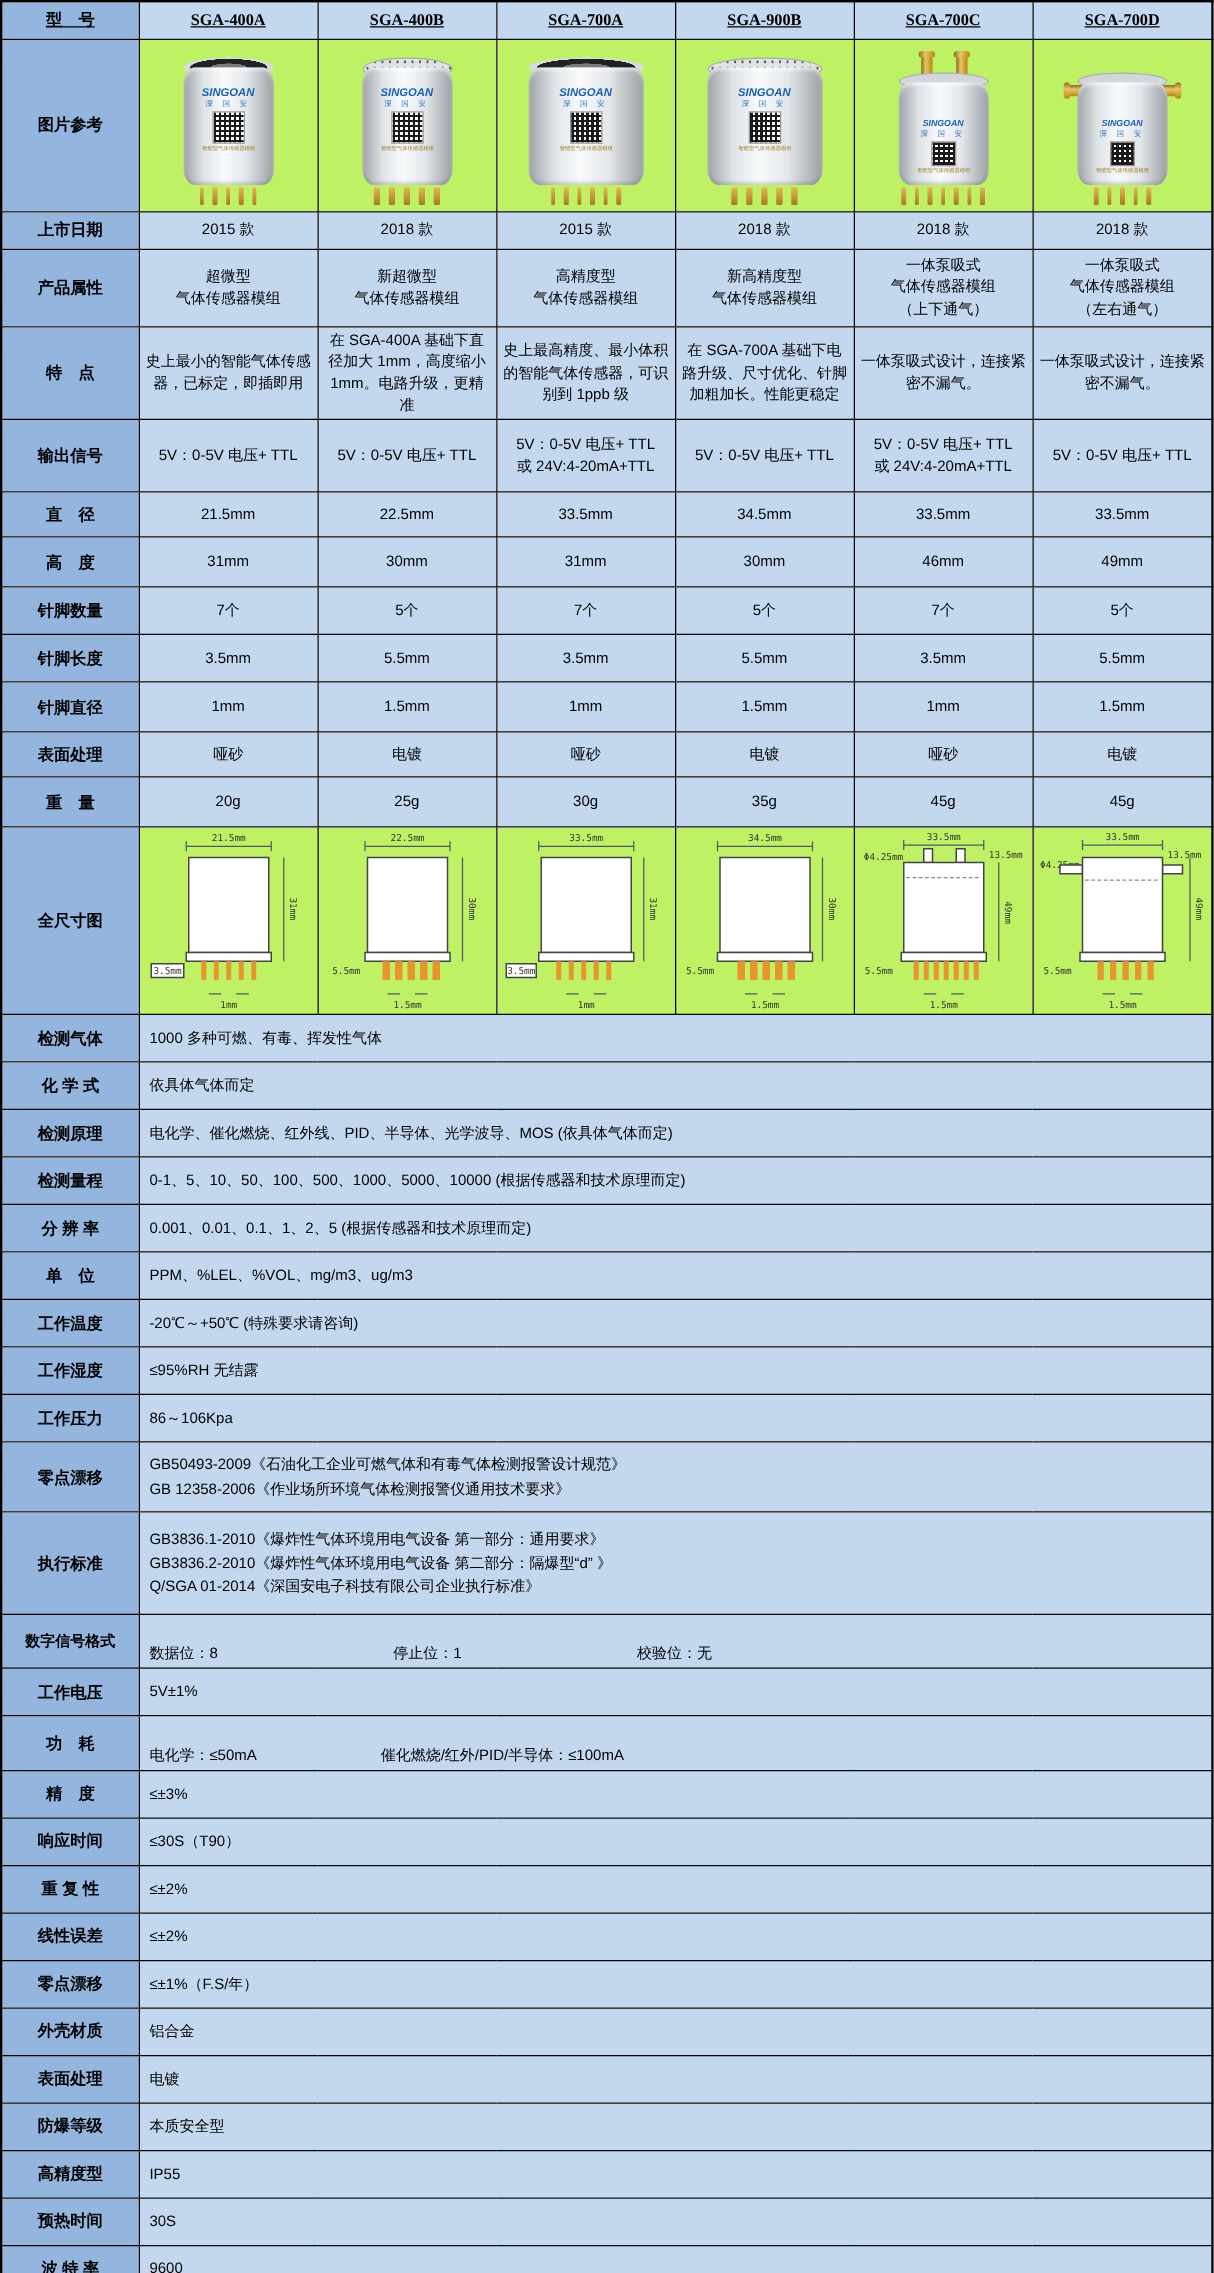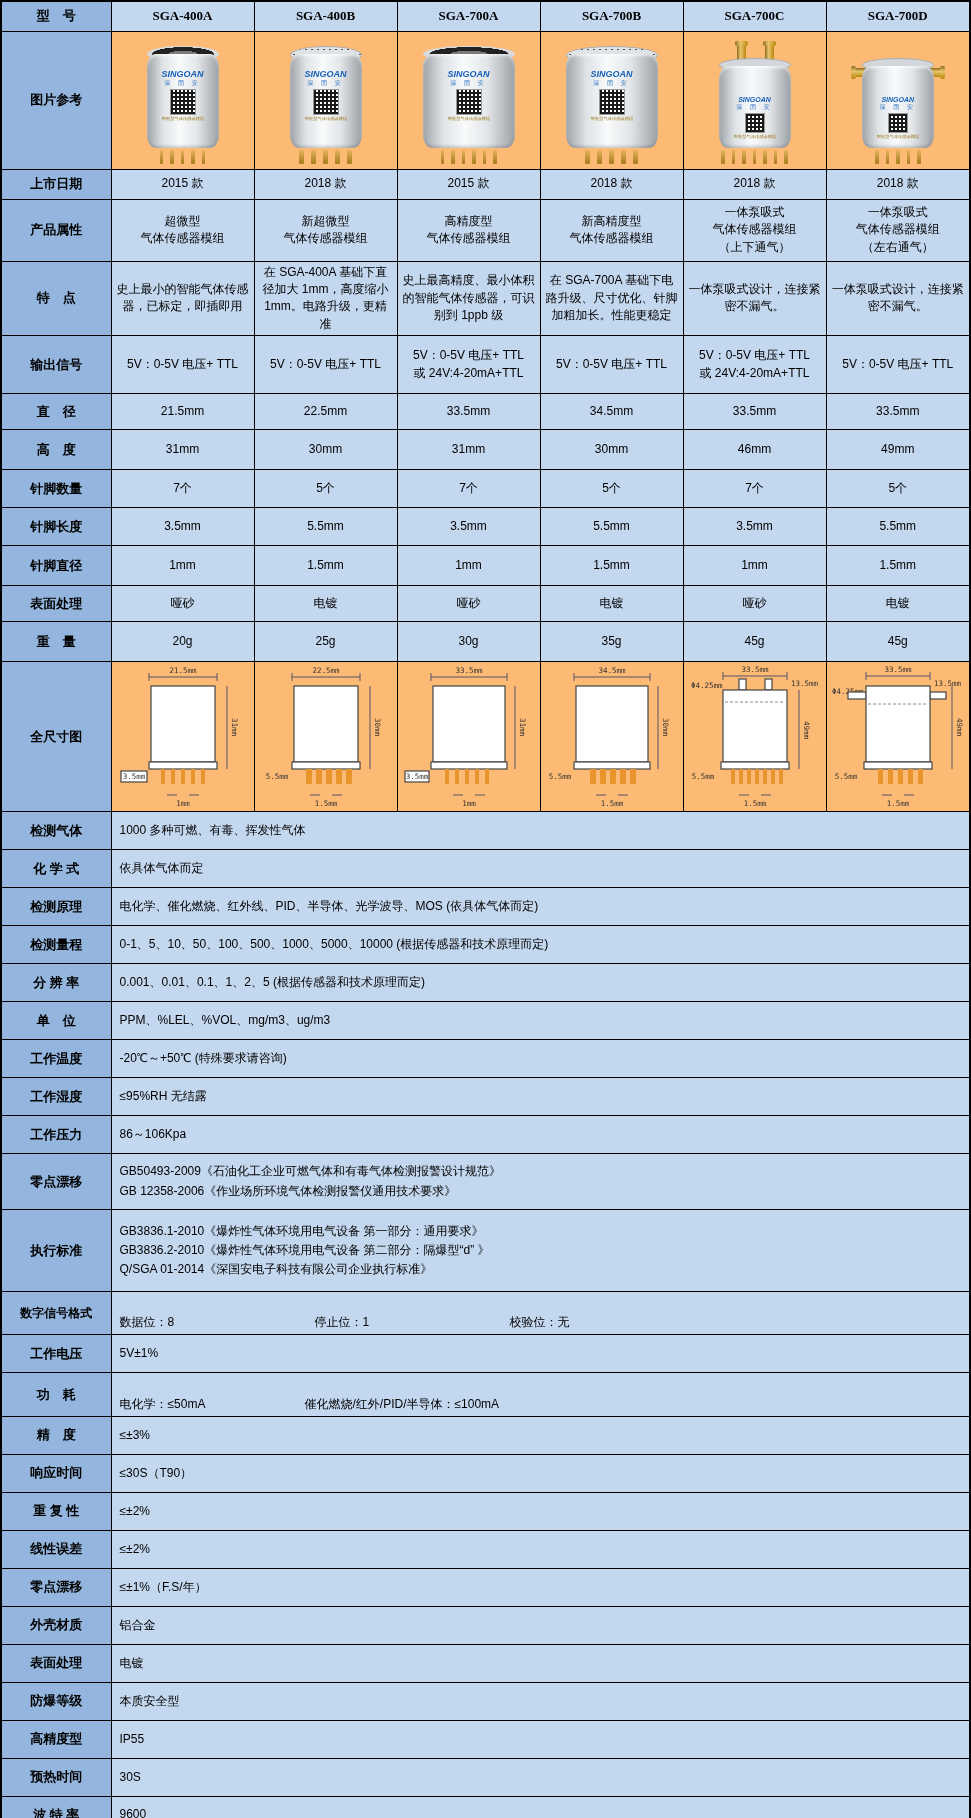--- a/index.html
+++ b/index.html
@@ -3,23 +3,23 @@
 <meta charset="utf-8">
 <style>
   html,body{margin:0;padding:0;background:#fff;font-family:"Liberation Sans",sans-serif;color:#000;}
   .wrap{width:971px;}
   table.spec{border-collapse:collapse;width:971px;table-layout:fixed;border:2px solid #000;}
   td{border:1px solid #000;overflow:hidden;vertical-align:middle;}
   .lbl{background:#94b6de;font-weight:bold;text-align:center;font-size:13px;letter-spacing:0;padding:0 2px;}
   .lbl.small{font-size:12px;}
   .mdl{background:#c3d7ee;text-align:center;font-weight:bold;font-size:13px;font-family:"Liberation Serif",serif;}
   .val{background:#c3d7ee;text-align:center;font-size:12px;white-space:pre-line;padding:2px 5px;line-height:1.45;}
-  .ph,.dr{background:#fdba74;text-align:center;padding:0;}
+  .ph,.dr{background:#bef264;text-align:center;padding:0;}
   .full{background:#c3d7ee;text-align:left;font-size:12px;padding:2px 8px;white-space:pre-line;line-height:1.6;}
-  tr.r-header{height:30px;} tr.r-photos{height:138px;}
+  tr.r-header{height:30px;text-decoration:underline;} tr.r-photos{height:138px;}
   tr.h30{height:30px;} tr.h62{height:62px;} tr.h74{height:74px;} tr.h58{height:58px;}
   tr.h36{height:36px;} tr.h40{height:40px;} tr.h38{height:38px;}
   tr.r-draw{height:150px;} tr.tall2{height:56px;} tr.tall3{height:82px;}
   .seg span{display:inline-block;min-width:195px;}
   .seg2 span{display:inline-block;min-width:185px;}
 
   
   .sensor{position:relative;margin:8px auto 0;width:80px;height:120px;}
   .sensor.wide{width:100px;}
   .s-body{position:absolute;left:4px;right:4px;top:10px;bottom:16px;border-radius:9px/13px;
@@ -70,21 +70,21 @@
         <col style="width:143px">
         <col>
       </colgroup>
 
 <tbody>
         <tr class="r-header">
   <td class="lbl">型　号</td>
   <td class="mdl">SGA-400A</td>
   <td class="mdl">SGA-400B</td>
   <td class="mdl">SGA-700A</td>
-  <td class="mdl">SGA-700B</td>
+  <td class="mdl">SGA-900B</td>
   <td class="mdl">SGA-700C</td>
   <td class="mdl">SGA-700D</td>
 </tr>
 
 <tr class="r-photos">
   <td class="lbl">图片参考</td>
   <td class="ph">
     <div class="sensor t-a">
       <div class="s-top"></div>
       <div class="s-body">

